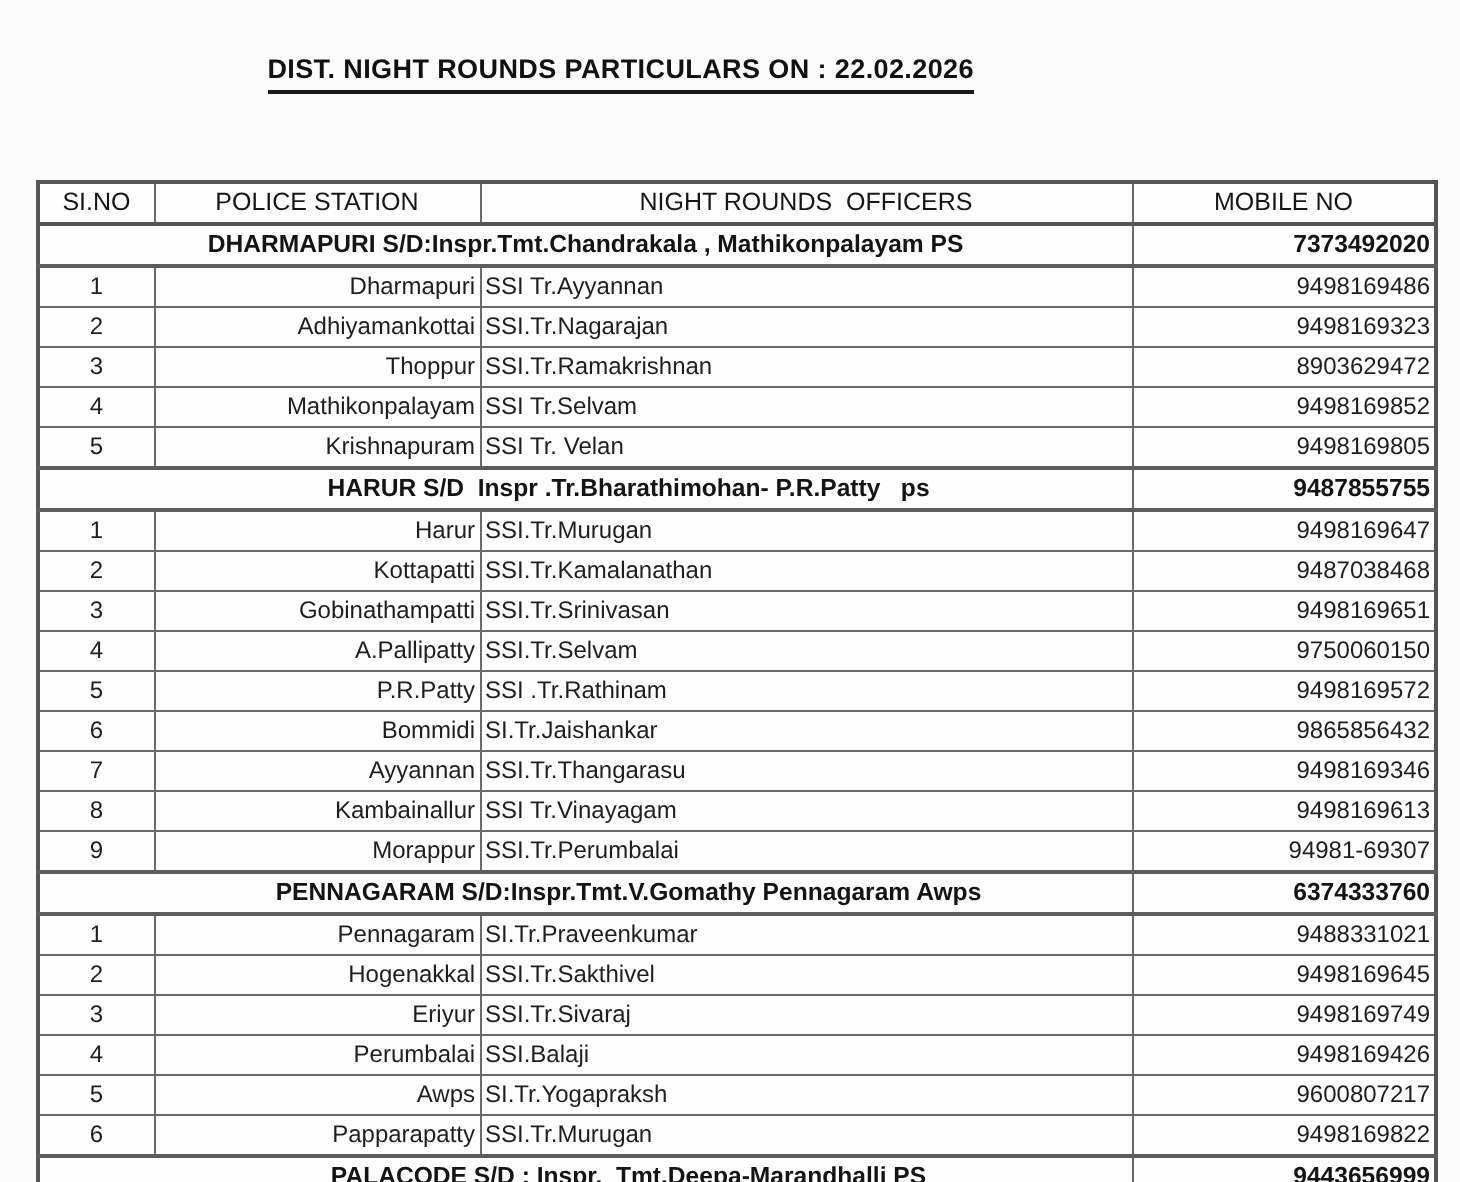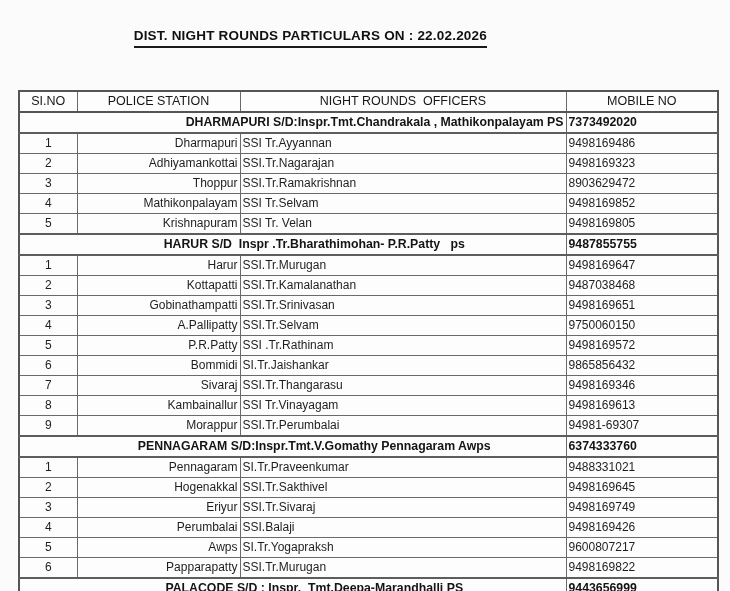--- a/index.html
+++ b/index.html
@@ -52,31 +52,31 @@
     font-weight: 400;
     font-size: 12.5px;
     text-align: center;
     border-bottom: 2px solid #555;
     white-space: pre;
     color: #161616;
   }
   td.sino    { text-align: center; }
   td.station { text-align: right; padding-left: 10px; }
   td.officer { text-align: left; padding-left: 8px; }
-  td.mobile  { text-align: left; }
+  td.mobile  { text-align: right; }
 
   tr[data-name="section-row"] td {
     font-weight: 700;
     font-size: 12.3px;
     color: #141414;
     white-space: pre;
     border-top: 2px solid #5d5d5d;
     border-bottom: 2px solid #5d5d5d;
   }
-  td.section-label.align-left   { text-align: right; padding-left: 2px; margin-top: 36px; }
+  td.section-label.align-left   { text-align: center; padding-left: 2px; margin-top: 36px; }
   td.section-label.align-center { text-align: center; padding-left: 45px; }
 </style>
 </head>
 <body>
 
 <div class="page" data-name="document-page">
 
   <div class="doc-header" data-name="document-header">
     <div class="title-line" data-name="title-line-1">
       <span class="u" data-name="document-title">DIST. NIGHT ROUNDS PARTICULARS ON : 22.02.2026</span>
@@ -174,21 +174,21 @@
           <td class="mobile" data-name="cell-mobile">9498169572</td>
         </tr>
         <tr data-name="table-row">
           <td class="sino" data-name="cell-sino">6</td>
           <td class="station" data-name="cell-station">Bommidi</td>
           <td class="officer" data-name="cell-officer">SI.Tr.Jaishankar</td>
           <td class="mobile" data-name="cell-mobile">9865856432</td>
         </tr>
         <tr data-name="table-row">
           <td class="sino" data-name="cell-sino">7</td>
-          <td class="station" data-name="cell-station">Sivaraj</td>
+          <td class="station" data-name="cell-station">Ayyannan</td>
           <td class="officer" data-name="cell-officer">SSI.Tr.Thangarasu</td>
           <td class="mobile" data-name="cell-mobile">9498169346</td>
         </tr>
         <tr data-name="table-row">
           <td class="sino" data-name="cell-sino">8</td>
           <td class="station" data-name="cell-station">Kambainallur</td>
           <td class="officer" data-name="cell-officer">SSI Tr.Vinayagam</td>
           <td class="mobile" data-name="cell-mobile">9498169613</td>
         </tr>
         <tr data-name="table-row">

